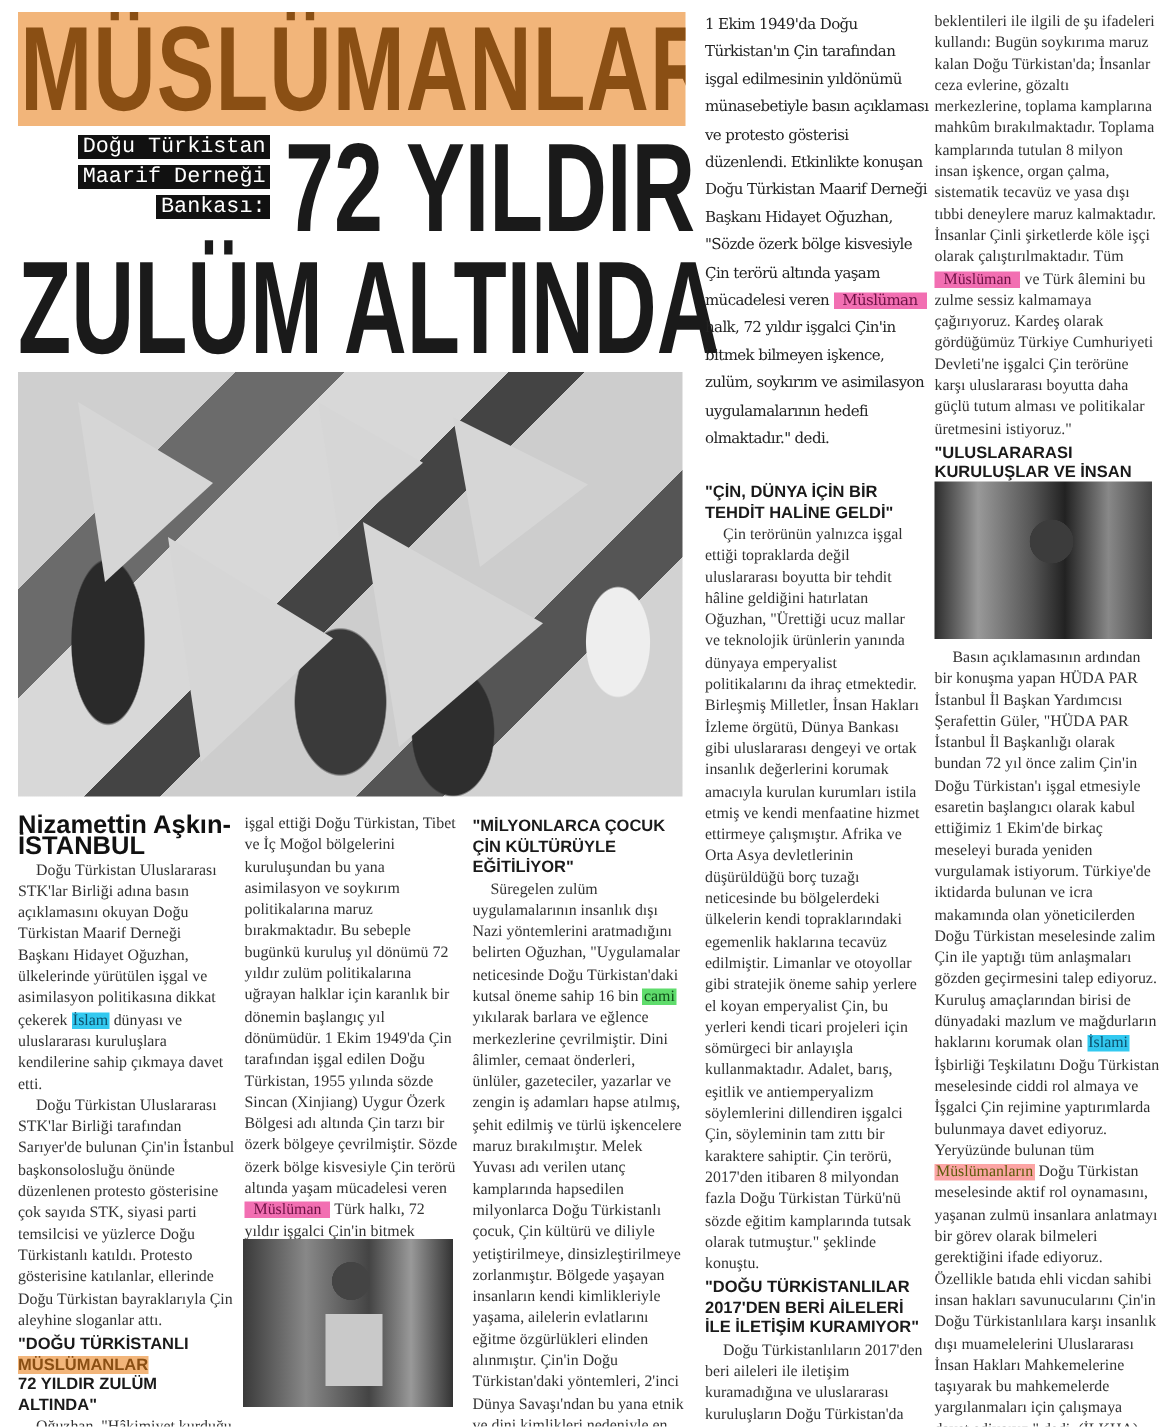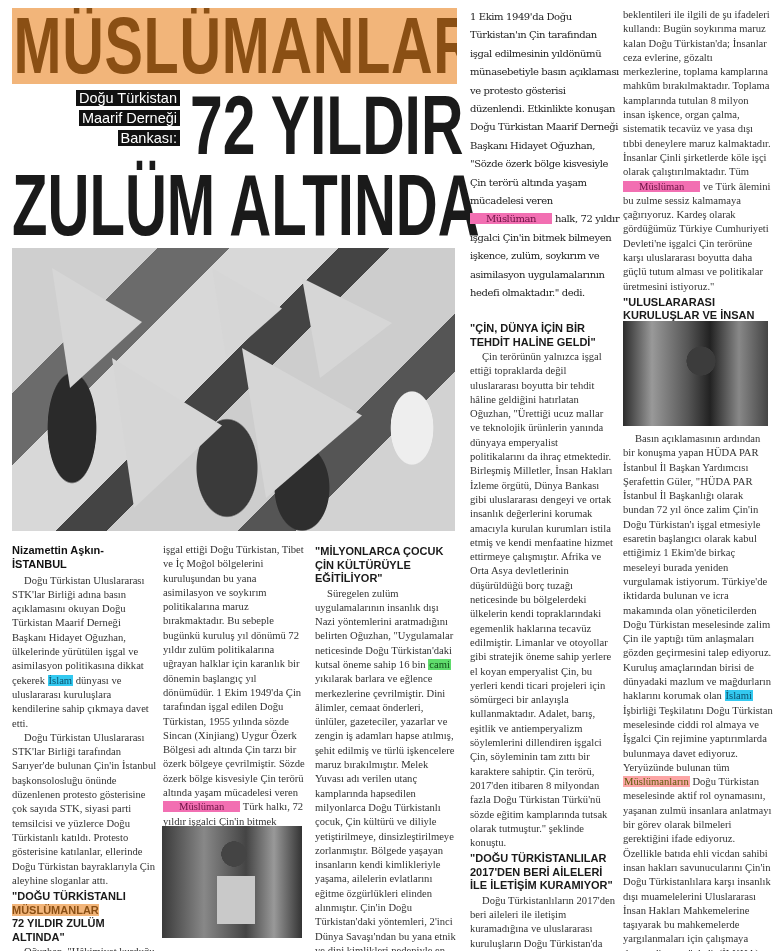--- a/index.html
+++ b/index.html
@@ -11,21 +11,21 @@
     background: #f2b57a; overflow: hidden;
   }
   .headline-top span {
     display: block; font-family: "Liberation Sans", sans-serif; font-weight: 700;
     font-size: 80px; line-height: 76px; color: #8a4f14; letter-spacing: 1px;
     transform: scaleX(0.72); transform-origin: left top; white-space: nowrap;
     text-align: left; padding-left: 2px;
   }
   .kicker {
     position: absolute; left: 50px; top: 88px; width: 130px;
-    text-align: right; font-family: Liberation Sans, sans-serif;
+    text-align: right; font-family: Liberation Mono, monospace;
     font-size: 14.5px; line-height: 20px; color: #fff;
   }
   .kicker span { background: #111; padding: 0 3px; display: inline; box-decoration-break: clone; -webkit-box-decoration-break: clone; }
   .headline-mid {
     position: absolute; left: 190px; top: 86px; width: 270px; height: 78px;
     font-family: "Liberation Sans", sans-serif; font-weight: 700; font-size: 84px;
     line-height: 78px; color: #1a1a1a; white-space: nowrap;
     transform: scaleX(0.7); transform-origin: left top;
   }
   .headline-bot {
@@ -61,26 +61,26 @@
 
   .col { position: absolute; font-size: 10.6px; line-height: 14.3px; color: #333; text-align: left; }
   .col p { margin: 0; }
   .col p.ind { text-indent: 12px; }
   .col h3 {
     font-family: "Liberation Sans", sans-serif; font-weight: 700; font-size: 11px;
     line-height: 13.5px; color: #1a1a1a; text-transform: uppercase; margin: 2px 0 1px;
   }
   .lead { position: absolute; left: 470px; top: 8px; width: 150px;
     font-family: "DejaVu Serif", serif; font-size: 10px; line-height: 18.4px; color: #222; letter-spacing: -0.4px; }
-  .hl-pink { background: #f26fb2; color: #6b1243; padding: 0 16px; }
+  .hl-pink { background: #f26fb2; color: #6b1243; padding: 0 6px; }
   .hl-cyan { background: #33c9f0; color: #0b4f6b; padding: 0 1px; }
   .hl-green { background: #5fdc6c; color: #0f4d18; padding: 0 1px; }
   .hl-yellow { background: #fca5a5; color: #5b5b07; padding: 0 1px; }
   .hl-orange-text { background: #f2b57a; color: #8a4f14; }
-  .byline { font-family: "Liberation Sans", sans-serif; font-weight: 700; font-size: 11px; color: #111; margin-bottom: 2px; }
+  .byline { font-family: "Liberation Sans", sans-serif; font-weight: 700; font-size: 17px; color: #111; margin-bottom: 2px; }
 
   #c1 { left: 12px; top: 543px; width: 145px; }
   #c2 { left: 163px; top: 543px; width: 143px; }
   #c3 { left: 315px; top: 543px; width: 143px; }
   #c4 { left: 470px; top: 320px; width: 145px; }
   #c5 { left: 623px; top: 8px; width: 150px; }
   #c5b { left: 623px; top: 432px; width: 150px; }
 </style>
 </head>
 <body>

